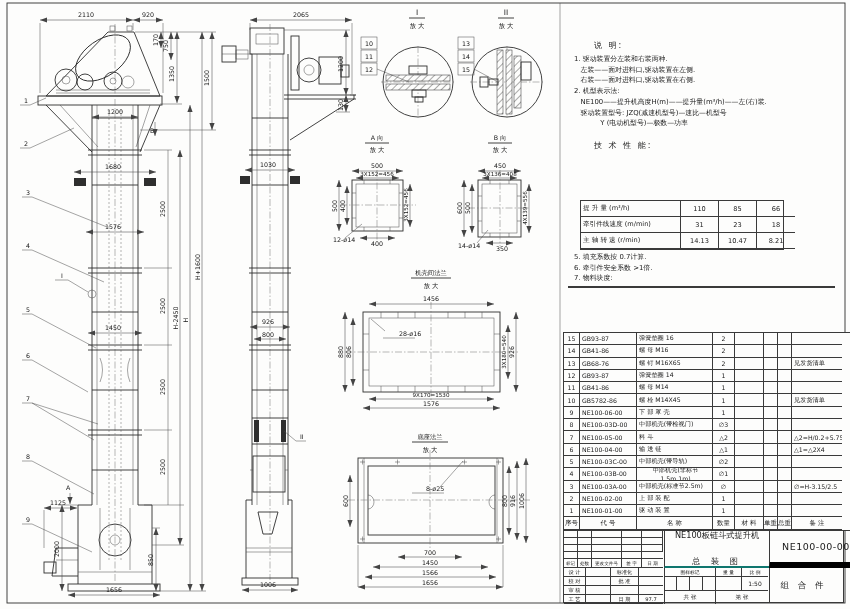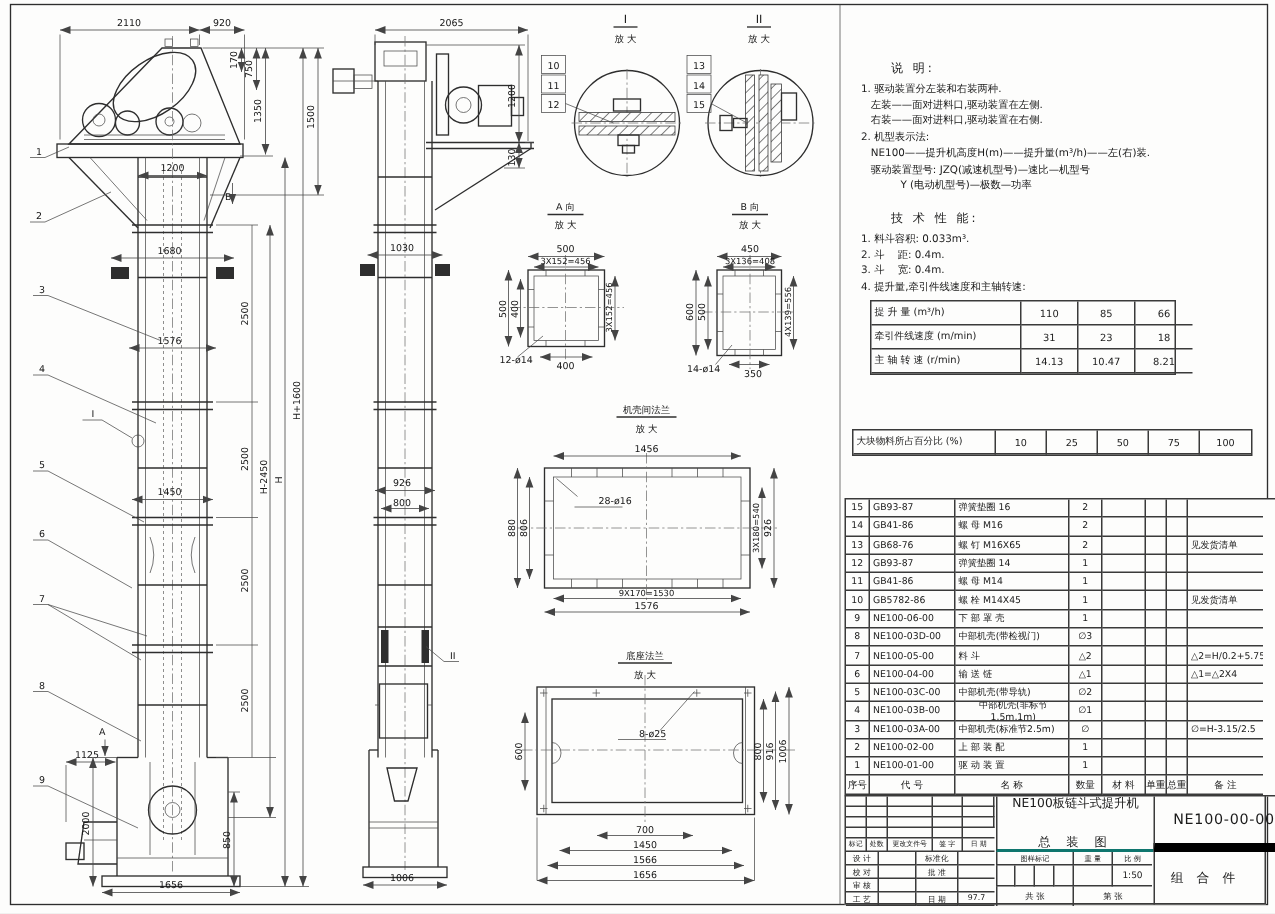--- a/index.html
+++ b/index.html
@@ -481,27 +481,20 @@
   <div class="nt">1. 驱动装置分左装和右装两种.</div>
         <div class="nt">   左装——面对进料口,驱动装置在左侧.</div>
         <div class="nt">   右装——面对进料口,驱动装置在右侧.</div>
         <div class="nt">2. 机型表示法:</div>
         <div class="nt">   NE100——提升机高度H(m)——提升量(m³/h)——左(右)装.</div>
         <div class="nt">   驱动装置型号: JZQ(减速机型号)—速比—机型号</div>
         <div class="nt">            Y (电动机型号)—极数—功率</div>
       </div>
 
   <div class="abs sec-title" style="left:34px;top:140px">技 术 性 能:</div>
-  <div class="abs" style="left:14px;top:154px">
-
-  <div class="nt">1. 料斗容积: 0.033m³.</div>
-        <div class="nt">2. 斗    距: 0.4m.</div>
-        <div class="nt">3. 斗    宽: 0.4m.</div>
-        <div class="nt">4. 提升量,牵引件线速度和主轴转速:</div>
-      </div>
 
   <div class="gt t1" style="left:20px;top:200px;width:204px">
 
       <div class="gr" style="grid-template-columns:100px 38px 38px 38px">
         <div class="gc left">提 升 量 (m³/h)</div>
         <div class="gc">110</div>
         <div class="gc">85</div>
         <div class="gc">66</div>
       </div>
 
@@ -513,31 +506,29 @@
       </div>
 
       <div class="gr" style="grid-template-columns:100px 38px 38px 38px">
         <div class="gc left">主 轴 转 速 (r/min)</div>
         <div class="gc">14.13</div>
         <div class="gc">10.47</div>
         <div class="gc">8.21</div>
       </div>
     </div>
 
+  <div class="abs" style="left:14px;top:252px">
+
+  <div class="nt">5. 填充系数按 0.7计算.</div>
+        <div class="nt">6. 牵引件安全系数 &gt;1倍.</div>
+        <div class="nt">7. 物料块度:</div>
+      </div>
 
   <div class="gt t2" style="left:8px;top:286px;width:267px">
 
-      <div class="gr" style="grid-template-columns:95px 34px 34px 34px 34px 34px">
-        <div class="gc left">大块物料所占百分比 (%)</div>
-        <div class="gc">10</div>
-        <div class="gc">25</div>
-        <div class="gc">50</div>
-        <div class="gc">75</div>
-        <div class="gc">100</div>
-      </div>
 
     </div>
 
   <div class="gt" style="left:3px;top:332px;width:323px">
     <div>
 
         <div class="gr prow" style="grid-template-columns:16px 57px 76px 22px 29px 14px 14px 50px">
           <div class="gc">15</div>
           <div class="gc left">GB93-87</div>
           <div class="gc left">弹簧垫圈 16</div>

